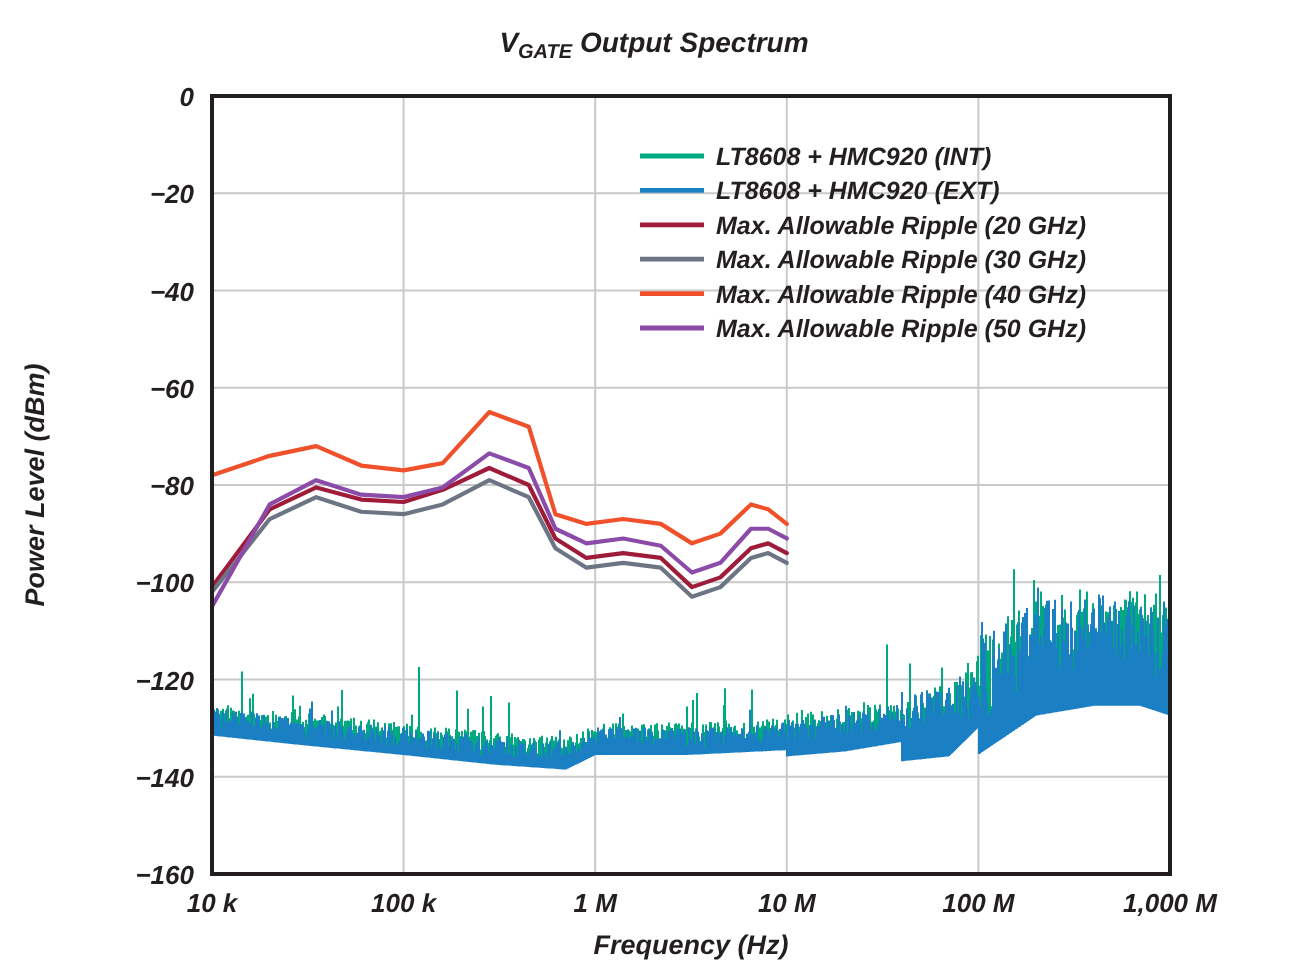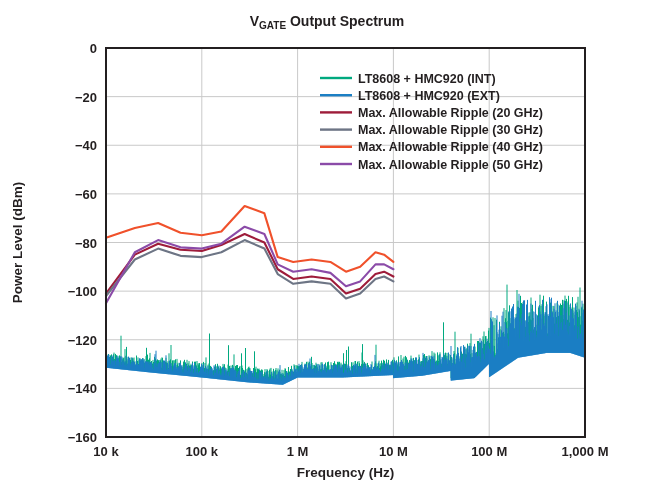--- a/index.html
+++ b/index.html
@@ -12,20 +12,21 @@
     height: 485px;
     position: relative;
     font-family: "Liberation Sans", sans-serif;
     overflow: hidden;
   }
   #chart-root {
     position: absolute;
     left: 0; top: 0;
     width: 579px;
     height: 485px;
+    font-style: italic;
   }
   svg#plot {
     display: block;
   }
   .tick-text {
     font-family: "Liberation Sans", sans-serif;
     font-size: 13px;
     font-weight: bold;
     fill: #231f20;
   }

